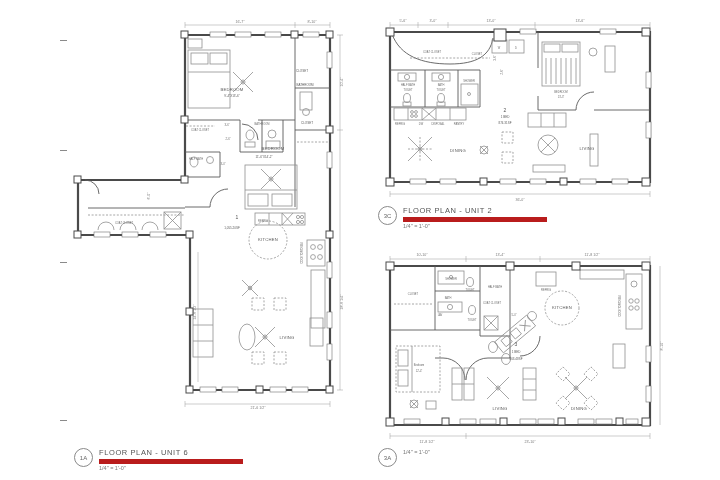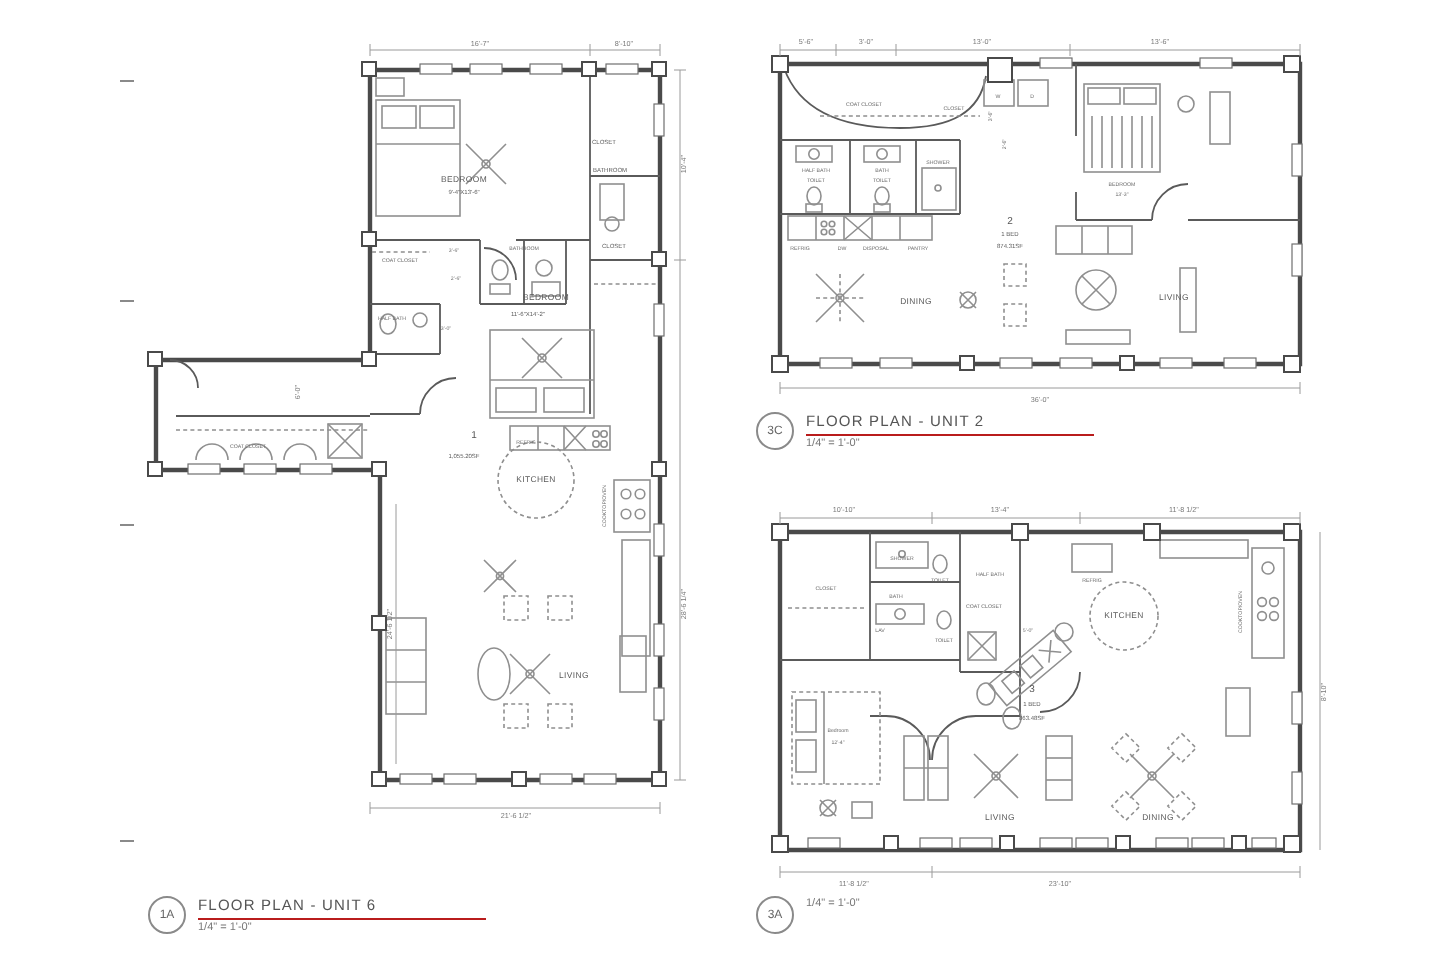--- a/index.html
+++ b/index.html
@@ -18,21 +18,21 @@
   text{font-family:"Liberation Sans",sans-serif;fill:#5a5a5a;text-anchor:middle;}
   .t  {font-size:4.2px;letter-spacing:0.2px;}
   .ts {font-size:3px;}
   .t2 {font-size:2.6px;fill:#6a6a6a;}
   .d  {font-size:3.6px;fill:#7a7a7a;}
   .num{font-size:5px;fill:#555555;}
   
   .plan-title{position:absolute;display:flex;gap:6px;align-items:flex-start;}
   .tag-circle{width:17px;height:17px;border:1px solid #8a8a8a;border-radius:50%;
               font-size:6px;color:#666;display:flex;align-items:center;justify-content:center;flex:0 0 auto;}
-  .tt .t1{font-size:7.5px;color:#555;letter-spacing:0.6px;border-bottom:1px solid #b91c1c;
+  .tt .t1{font-size:7.5px;color:#555;letter-spacing:0.6px;border-bottom:5px solid #b91c1c;
           padding:0 55px 2px 0;white-space:nowrap;}
   .tt .t2x{font-size:5.5px;color:#777;margin-top:1px;}
   .edge-tick{position:absolute;width:7px;height:1px;background:#8a8a8a;}
 </style>
 </head>
 <body>
 
 <div id="sheet">
 
   <div class="edge-tick" style="left:60px;top:40px"></div>

